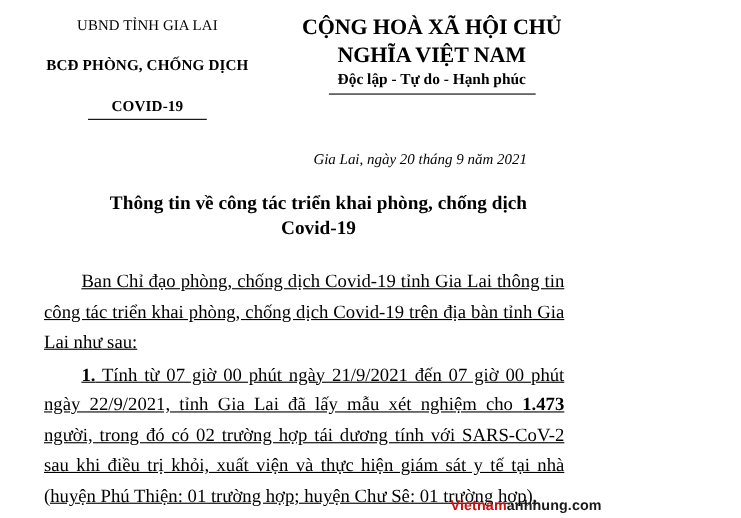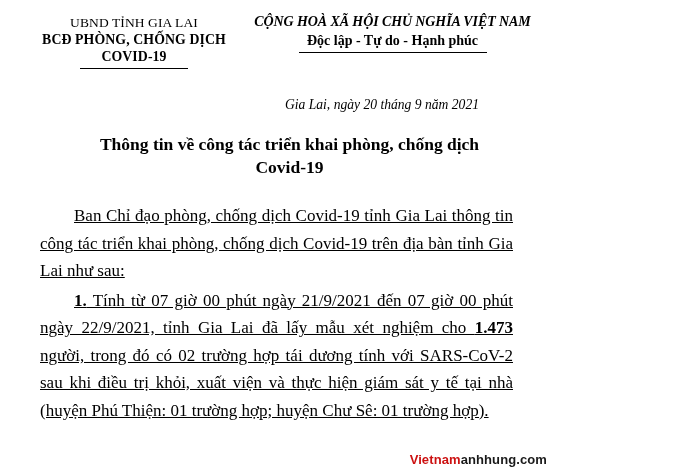--- a/index.html
+++ b/index.html
@@ -41,27 +41,27 @@
     padding-top: 1px;
   }
   .org-line {
     font-size: 13.5px;
     line-height: 1.26;
     letter-spacing: 0.1px;
   }
   .org-line.bold {
     font-weight: bold;
     font-size: 13.8px;
+    margin-top: 20px;
   }
   .nation-line {
     font-weight: bold;
-    font-size: 14px;
+    font-size: 20px;
     line-height: 1.26;
     letter-spacing: -0.1px;
-    font-style: italic;
   }
   .motto-line {
     font-weight: bold;
     font-size: 14px;
     line-height: 1.3;
     margin-top: 1px;
   }
   .rule-short {
     width: 108px;
     height: 1px;

